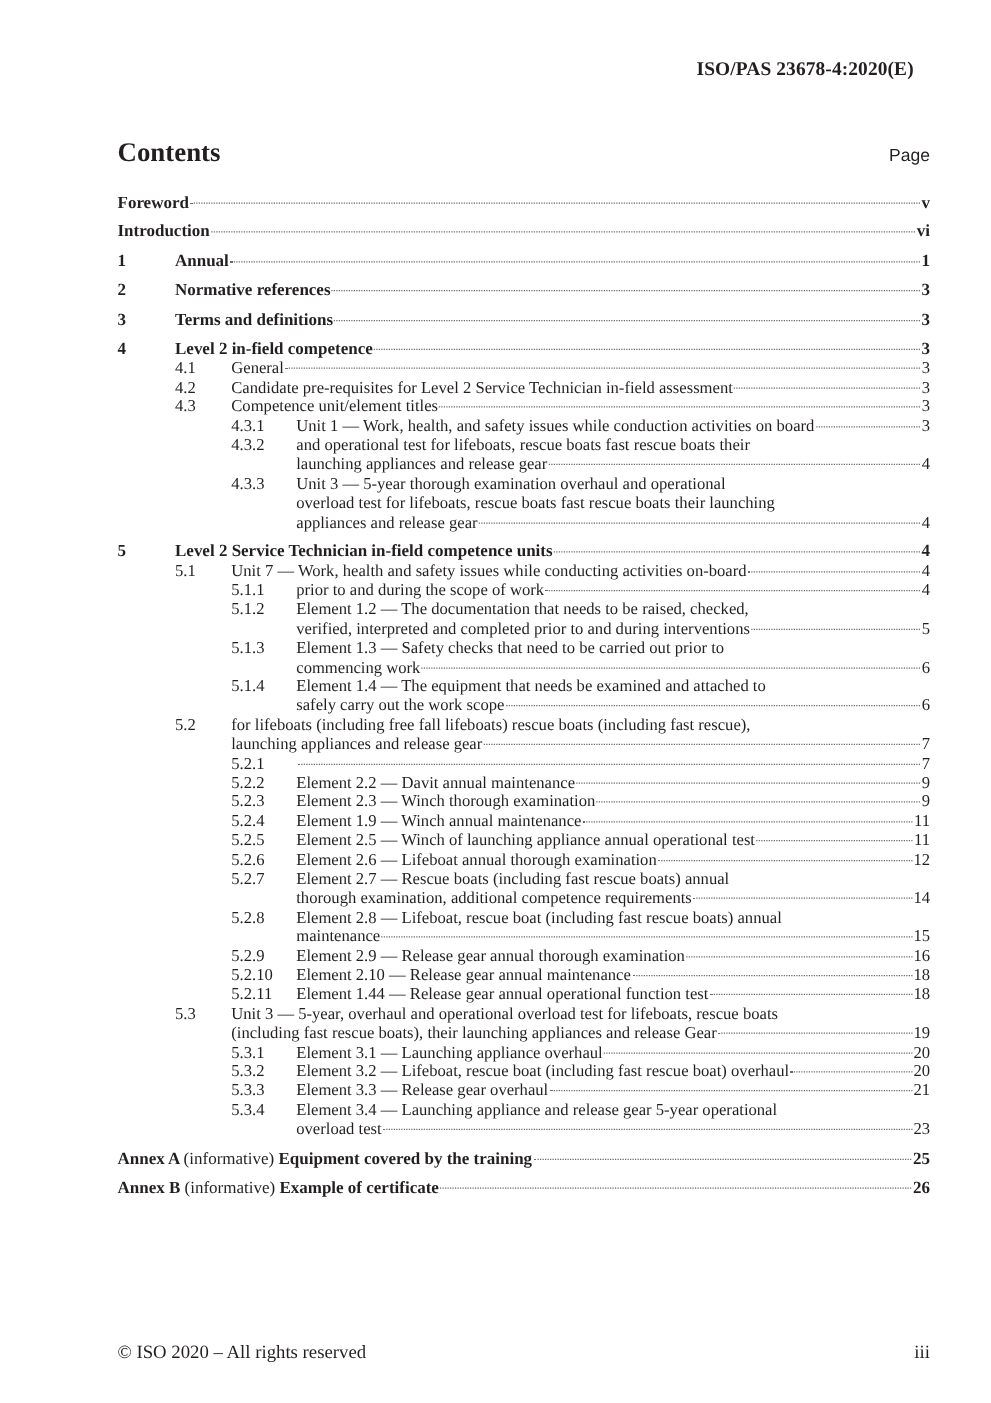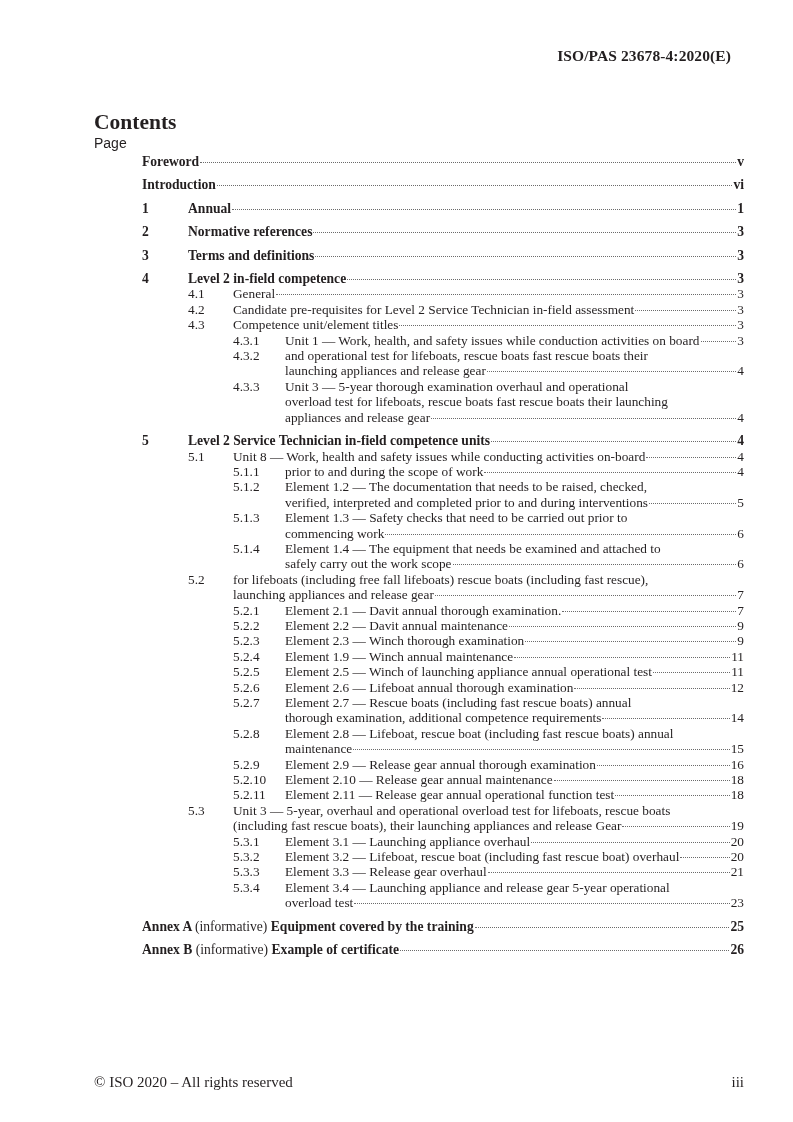--- a/index.html
+++ b/index.html
@@ -8,31 +8,31 @@
     font-family: "DejaVu Serif", "Liberation Serif", serif;
     color: #231f20;
   }
   .doc-id {
     position: absolute; top: 47px; right: 62px;
     font-family: "Liberation Serif", serif; font-weight: bold; font-size: 15.5px;
     letter-spacing: 0.1px;
   }
   .title-row {
     position: absolute; top: 110px; left: 94px; width: 650px;
-    display: flex; justify-content: space-between; align-items: baseline; flex-direction: column;
+    display: flex; justify-content: space-between; align-items: baseline;
   }
   .contents-title {
     font-family: "Liberation Serif", serif; font-weight: bold; font-size: 21.5px;
   }
   .page-label { font-family: Liberation Sans, sans-serif; font-size: 14px; }
 
   .toc { position: absolute; top: 154px; left: 94px; width: 650px; }
   .entry {
     position: relative; font-family: "Liberation Serif", serif;
-    font-size: 13.3px; line-height: 15.4px; margin-left: 48px;
+    font-size: 13.3px; line-height: 15.4px;
   }
   .entry.top { margin-top: 8px; font-weight: bold; font-size: 13.6px; }
   .entry.top.first { margin-top: 0; }
   .entry .num { position: absolute; left: 0; top: 0; }
   .entry .body { display: block; }
   .lines { display: block; }
   .lastline { display: flex; align-items: baseline; }
   .lastline .txt { white-space: nowrap; }
   .lastline .leader {
     flex: 1 1 auto; margin: 0 1px; height: 0;
@@ -209,21 +209,21 @@
       <span class="leader"></span>
       <span class="pg">4</span>
     </span>
       </span>
   </div>
 
   <div class="entry lvl2">
     <span class="num">5.1</span>
     <span class="body">
         <span class="lastline">
-      <span class="txt">Unit 8 — Work, health and safety issues while conducting activities on-board</span>
+      <span class="txt">Unit 7 — Work, health and safety issues while conducting activities on-board</span>
       <span class="leader"></span>
       <span class="pg">4</span>
     </span>
       </span>
   </div>
 
   <div class="entry lvl3">
     <span class="num">5.1.1</span>
     <span class="body">
       <span class="lastline">
@@ -279,21 +279,20 @@
         <span class="leader"></span>
         <span class="pg">7</span>
       </span>
     </span>
   </div>
 
   <div class="entry lvl3">
     <span class="num">5.2.1</span>
     <span class="body">
         <span class="lastline">
-      <span class="txt">Element 2.1 — Davit annual thorough examination.</span>
       <span class="leader"></span>
       <span class="pg">7</span>
     </span>
       </span>
   </div>
 
   <div class="entry lvl3">
     <span class="num">5.2.2</span>
     <span class="body">
         <span class="lastline">
@@ -391,21 +390,21 @@
       <span class="leader"></span>
       <span class="pg">18</span>
     </span>
       </span>
   </div>
 
   <div class="entry lvl3">
     <span class="num">5.2.11</span>
     <span class="body">
         <span class="lastline">
-      <span class="txt">Element 2.11 — Release gear annual operational function test</span>
+      <span class="txt">Element 1.44 — Release gear annual operational function test</span>
       <span class="leader"></span>
       <span class="pg">18</span>
     </span>
       </span>
   </div>
 
   <div class="entry lvl2">
     <span class="num">5.3</span>
     <span class="body">
       <span class="lines">Unit 3 — 5-year, overhaul and operational overload test for lifeboats, rescue boats</span>

